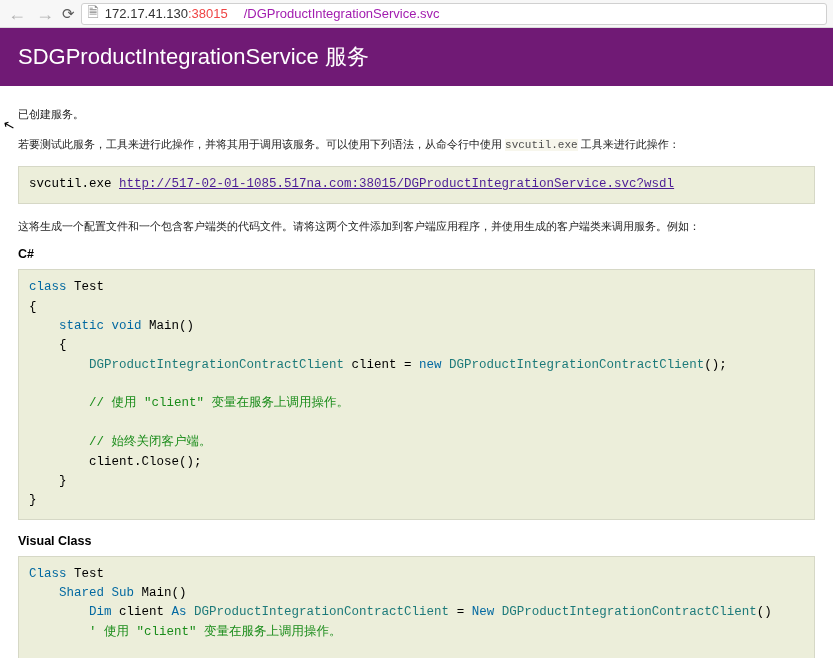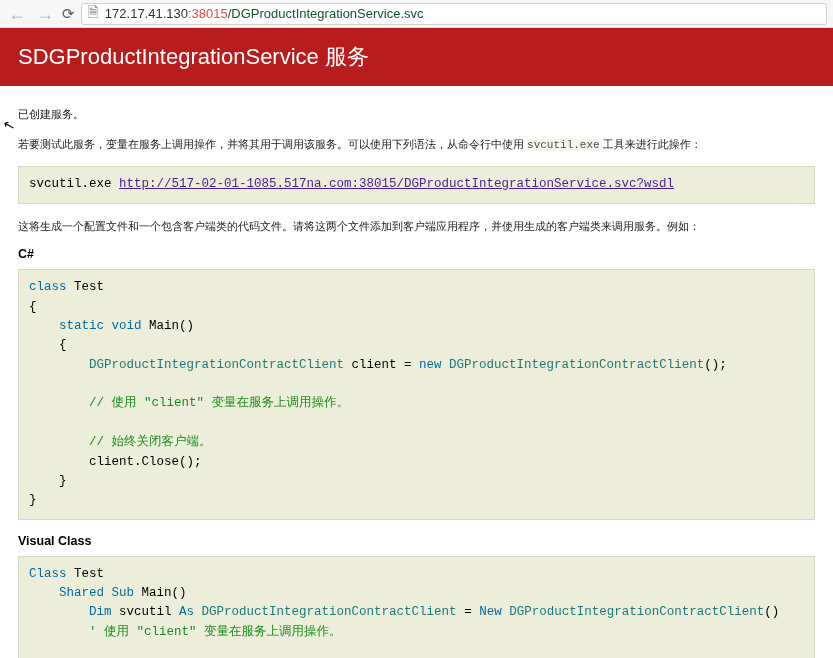--- a/index.html
+++ b/index.html
@@ -5,22 +5,22 @@
     * { box-sizing: border-box; margin: 0; padding: 0; }
     html, body { width: 833px; font-family: Arial, "Microsoft YaHei", sans-serif; font-size: 13px; background: #fff; }
     .browser-toolbar { height: 28px; display: flex; align-items: center; gap: 6px; padding: 0 6px; background: #f7f7f7; border-bottom: 1px solid #dcdcdc; }
     .nav-arrow { color: #b3b3b3; font-size: 18px; line-height: 1; padding: 0 2px; }
     .reload { color: #5a5a5a; font-size: 15px; }
     .url-bar { flex: 1; height: 22px; border: 1px solid #d0d0d0; border-radius: 3px; display: flex; align-items: center; padding: 0 6px; background: #fff; }
     .page-icon { color: #888; margin-right: 6px; font-size: 14px; }
     .url-text { font-size: 13px; color: #333; }
     .url-text .host { color: #333; text-align: right; }
     .url-text .port { color: #ef4444; }
-    .url-text .path { color: #14532d; }
-    .page-banner { background: #b91c1c; color: #fff; padding: 14px 18px; font-size: 22px; font-weight: normal; font-family: "Segoe UI", Arial, sans-serif; }
+    .url-text .path { color: #a21caf; margin-left: 16px; }
+    .page-banner { background: #701a75; color: #fff; padding: 14px 18px; font-size: 22px; font-weight: normal; font-family: "Segoe UI", Arial, sans-serif; }
     .content { padding: 14px 18px; }
     .para { margin: 6px 0 12px 0; font-size: 11px; color: #222; line-height: 1.6; }
     .mono-inline { font-family: Consolas, "Courier New", monospace; background: #f7f6ec; color: #4e4e4e; }
     .code-block { background: #eceeda; border: 1px solid #d6d8c6; padding: 8px 10px; margin: 8px 0 14px 0; font-family: Consolas, "Courier New", monospace; font-size: 12.5px; line-height: 1.55; white-space: pre; overflow-x: auto; }
     .code-block a { color: #4c1d95; text-decoration: underline; }
     .section-label { font-weight: bold; font-size: 12.5px; margin: 8px 0 4px 0; }
     .kw { color: #0369a1; }
     .typ { color: #1d7a7a; }
     .cmt { color: #1a8c1a; }
     .cursor-img { position: absolute; left: 3px; top: 117px; font-size: 14px; color: #000; transform: rotate(-15deg); pointer-events: none; }
@@ -41,21 +41,21 @@
 </div>
 
 <div class="page-banner">
   <span>SDGProductIntegrationService 服务</span>
 </div>
 
 <div class="content">
   <p class="para">已创建服务。</p>
   <span class="cursor-img">↖</span>
   <p class="para">
-    <span>若要测试此服务，变量在服务上调用操作，并将其用于调用该服务。可以使用下列语法，从命令行中使用 </span><span class="mono-inline">svcutil.exe</span><span> 工具来进行此操作：</span>
+    <span>若要测试此服务，工具来进行此操作，并将其用于调用该服务。可以使用下列语法，从命令行中使用 </span><span class="mono-inline">svcutil.exe</span><span> 工具来进行此操作：</span>
   </p>
 
   <div class="code-block"><span>svcutil.exe </span><a href="#">http://517-02-01-1085.517na.com:38015/DGProductIntegrationService.svc?wsdl</a></div>
 
   <p class="para">这将生成一个配置文件和一个包含客户端类的代码文件。请将这两个文件添加到客户端应用程序，并使用生成的客户端类来调用服务。例如：</p>
 
   <div class="section-label">C#</div>
   <div class="code-block"><span class="kw">class</span><span> Test</span>
 <span>{</span>
 <span>    </span><span class="kw">static void</span><span> Main()</span>
@@ -65,21 +65,21 @@
 <span>        </span><span class="cmt">// 使用 "client" 变量在服务上调用操作。</span>
 <span></span>
 <span>        </span><span class="cmt">// 始终关闭客户端。</span>
 <span>        client.Close();</span>
 <span>    }</span>
 <span>}</span></div>
 
   <div class="section-label">Visual Class</div>
   <div class="code-block"><span class="kw">Class</span><span> Test</span>
 <span>    </span><span class="kw">Shared Sub</span><span> Main()</span>
-<span>        </span><span class="kw">Dim</span><span> svcutil </span><span class="kw">As</span><span> </span><span class="typ">DGProductIntegrationContractClient</span><span> = </span><span class="kw">New</span><span class="typ"> DGProductIntegrationContractClient</span><span>()</span>
+<span>        </span><span class="kw">Dim</span><span> client </span><span class="kw">As</span><span> </span><span class="typ">DGProductIntegrationContractClient</span><span> = </span><span class="kw">New</span><span class="typ"> DGProductIntegrationContractClient</span><span>()</span>
 <span>        </span><span class="cmt">' 使用 "client" 变量在服务上调用操作。</span>
 <span></span>
 
 
 
 </div>
 
 </div>
 
 </body></html>

